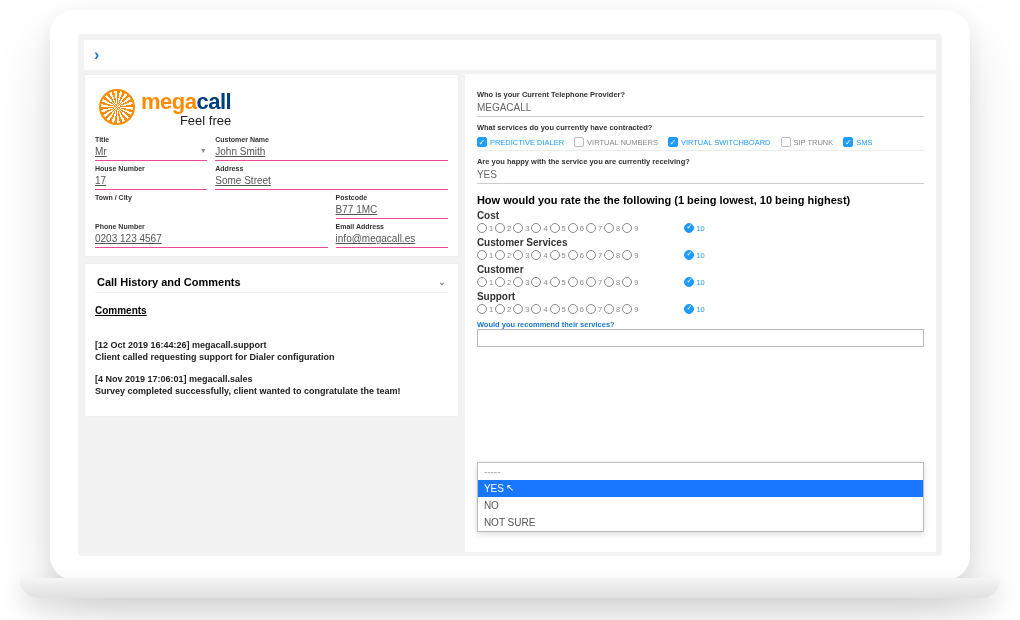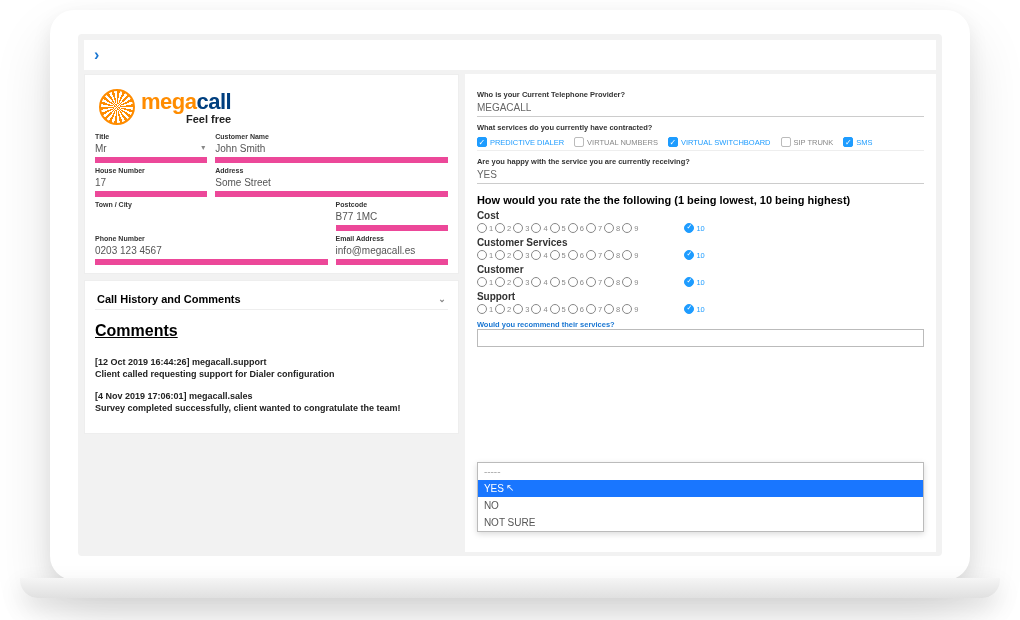--- a/index.html
+++ b/index.html
@@ -30,33 +30,33 @@
   .logo-row { display: flex; align-items: flex-start; gap: 6px; padding: 6px 4px 4px; }
   .logo-circle {
     width: 36px; height: 36px; border-radius: 50%;
     background: repeating-conic-gradient(#ff8c00 0 10deg, #fff 10deg 20deg);
     border: 2px solid #ff8c00;
   }
   .logo-text-wrap { display: flex; flex-direction: column; }
   .logo-text { font-size: 22px; font-weight: bold; letter-spacing: -0.5px; }
   .logo-mega { color: #ff8c00; }
   .logo-call { color: #003f7f; }
-  .logo-tag { font-size: 11px; font-weight: bold; color: #222; align-self: flex-end; margin-top: -2px; }
+  .logo-tag { font-size: 13px; font-weight: normal; color: #222; align-self: flex-end; margin-top: -2px; }
 
   
   .form-grid { display: grid; grid-template-columns: 1fr 1fr 1fr; gap: 4px 8px; margin-top: 4px; }
   .field { display: flex; flex-direction: column; }
   .field.span-2 { grid-column: span 2; }
   .field label { font-size: 7px; font-weight: bold; color: #333; margin-bottom: 1px; }
-  .field .val { font-size: 10px; color: #555; border-bottom: 6px solid #ec4899; padding: 2px 0 3px; min-height: 14px; position: relative; }
+  .field .val { font-size: 10px; color: #555; border-bottom: 1px solid #ec4899; padding: 2px 0 3px; min-height: 14px; position: relative; text-decoration: underline; }
   .field .val .caret { position: absolute; right: 2px; top: 2px; font-size: 8px; color: #888; }
 
   
   .history-head { font-size: 11px; font-weight: bold; display: flex; justify-content: space-between; align-items: center; padding: 4px 2px; border-bottom: 1px solid #eee; margin-bottom: 12px; }
-  .comments-title { font-size: 16px; font-weight: bold; text-decoration: underline; margin: 4px 0 16px; }
+  .comments-title { font-size: 10px; font-weight: bold; text-decoration: underline; margin: 4px 0 23px; }
   .comment { font-size: 9px; font-weight: bold; color: #222; line-height: 1.35; margin-bottom: 10px; }
 
   
   .right-panel { background: #fff; padding: 10px 12px 0; height: 100%; position: relative; }
   .q-label { font-size: 7.5px; font-weight: bold; color: #333; margin-top: 6px; }
   .q-label.link { color: #1976d2; }
   .q-answer { font-size: 10px; color: #666; border-bottom: 1px solid #ccc; padding: 3px 0; margin-bottom: 2px; }
 
   .services-row { display: flex; flex-wrap: wrap; gap: 6px 10px; padding: 5px 0 3px; border-bottom: 1px solid #eee; }
   .svc { display: flex; align-items: center; gap: 3px; font-size: 7.5px; color: #888; }

